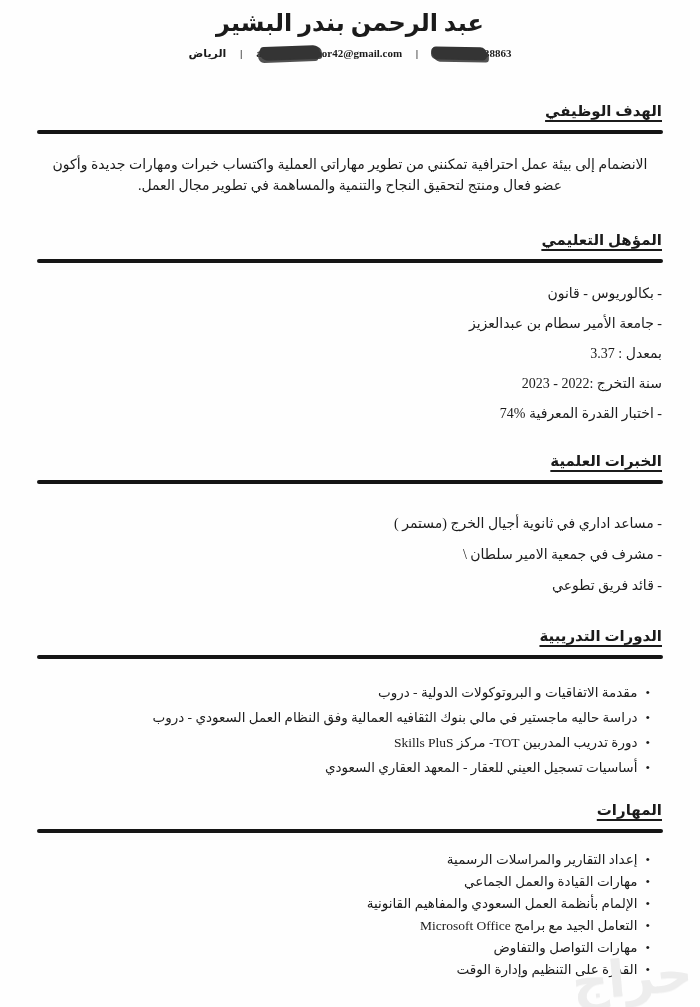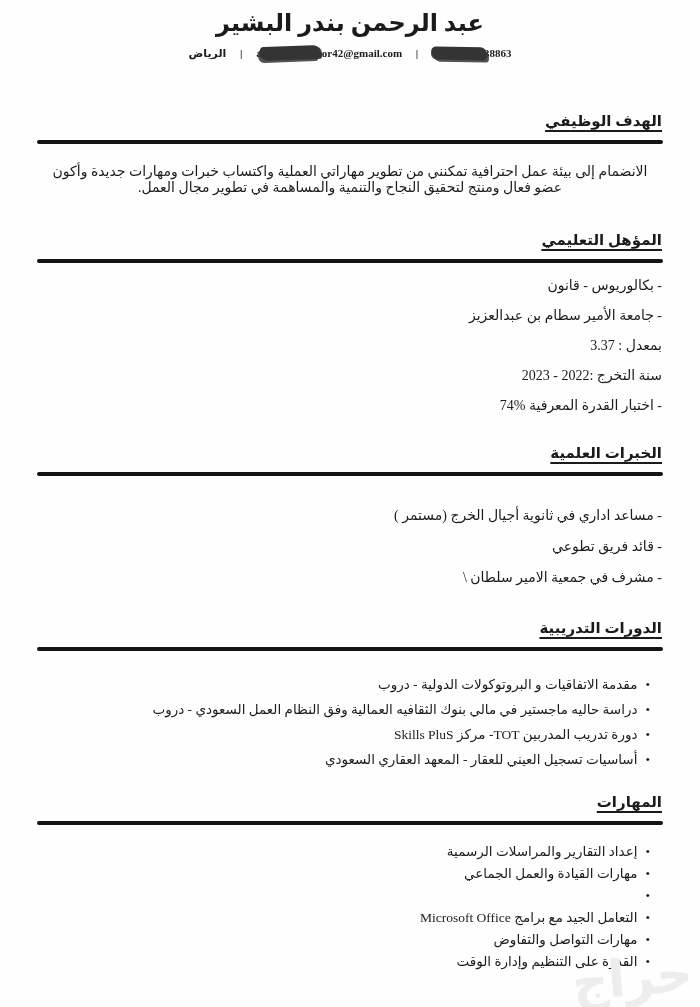--- a/index.html
+++ b/index.html
@@ -68,36 +68,36 @@
   .rule {
     height: 4px;
     background: #151515;
     margin: 9px 37px 0 37px;
     border-radius: 2px;
   }
   .objective-text {
     direction: rtl;
     text-align: center;
     font-size: 14px;
-    line-height: 16px;
+    line-height: 21px;
     margin: 20px 44px 0 44px;
   }
   .list { direction: rtl; text-align: right; }
-  .edu-list   { margin: 8px 38px 0 38px; font-size: 14px; }
+  .edu-list   { margin: 16px 38px 0 38px; font-size: 14px; }
   .edu-list .row { line-height: 30px; }
   .exp-list   { margin: 24px 38px 0 38px; font-size: 14px; }
   .exp-list .row { line-height: 31px; }
   .course-list { margin: 21px 50px 0 40px; font-size: 13.5px; }
   .course-list .row { line-height: 25px; }
   .skill-list { margin: 16px 50px 0 40px; font-size: 13.5px; }
   .skill-list .row { line-height: 22px; }
   .dot { display: inline-block; margin-left: 8px; }
   .dot::before { content: "•"; font-size: 13px; }
   
-  .t-objective  { margin-top: 48px; }
+  .t-objective  { margin-top: 38px; }
   .t-education  { margin-top: 34px; }
   .t-experience { margin-top: 22px; }
   .t-courses    { margin-top: 25px; }
   .t-skills     { margin-top: 20px; }
   
   .watermark {
     position: absolute;
     right: 8px; bottom: 0px;
     font-size: 50px;
     font-weight: bold;
@@ -135,39 +135,39 @@
     <div class="row">- جامعة الأمير سطام بن عبدالعزيز</div>
     <div class="row">بمعدل : 3.37</div>
     <div class="row">سنة التخرج :2022 - 2023</div>
     <div class="row">- اختبار القدرة المعرفية %74</div>
   </div>
 
   <div class="sec-title t-experience">الخبرات العلمية</div>
   <div class="rule"></div>
   <div class="list exp-list">
     <div class="row">- مساعد اداري في ثانوية أجيال الخرج (مستمر )</div>
+    <div class="row">- مشرف في جمعية الامير سلطان \</div>
     <div class="row">- قائد فريق تطوعي</div>
-    <div class="row">- مشرف في جمعية الامير سلطان \</div>
   </div>
 
   <div class="sec-title t-courses">الدورات التدريبية</div>
   <div class="rule"></div>
   <div class="list course-list">
     <div class="row"><span class="dot"></span><span>مقدمة الاتفاقيات و البروتوكولات الدولية - دروب</span></div>
     <div class="row"><span class="dot"></span><span>دراسة حاليه ماجستير في مالي بنوك الثقافيه العمالية وفق النظام العمل السعودي - دروب</span></div>
     <div class="row"><span class="dot"></span><span>دورة تدريب المدربين TOT- مركز Skills PluS</span></div>
     <div class="row"><span class="dot"></span><span>أساسيات تسجيل العيني للعقار - المعهد العقاري السعودي</span></div>
   </div>
 
   <div class="sec-title t-skills">المهارات</div>
   <div class="rule"></div>
   <div class="list skill-list">
     <div class="row"><span class="dot"></span><span>إعداد التقارير والمراسلات الرسمية</span></div>
     <div class="row"><span class="dot"></span><span>مهارات القيادة والعمل الجماعي</span></div>
-    <div class="row"><span class="dot"></span></div>
+    <div class="row"><span class="dot"></span><span>الإلمام بأنظمة العمل السعودي والمفاهيم القانونية</span></div>
     <div class="row"><span class="dot"></span><span>التعامل الجيد مع برامج Microsoft Office</span></div>
     <div class="row"><span class="dot"></span><span>مهارات التواصل والتفاوض</span></div>
     <div class="row"><span class="dot"></span><span>القدرة على التنظيم وإدارة الوقت</span></div>
   </div>
 
   <div class="watermark">حراج</div>
 
 </div>
 
 </body></html>

